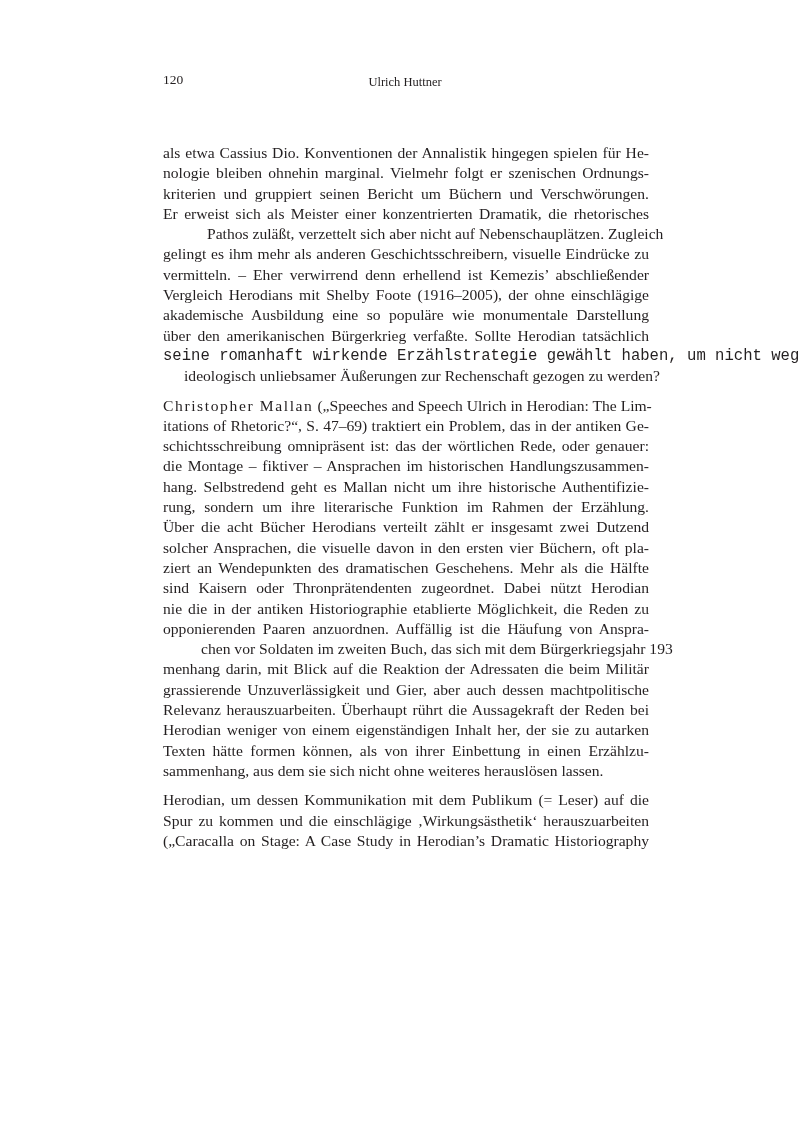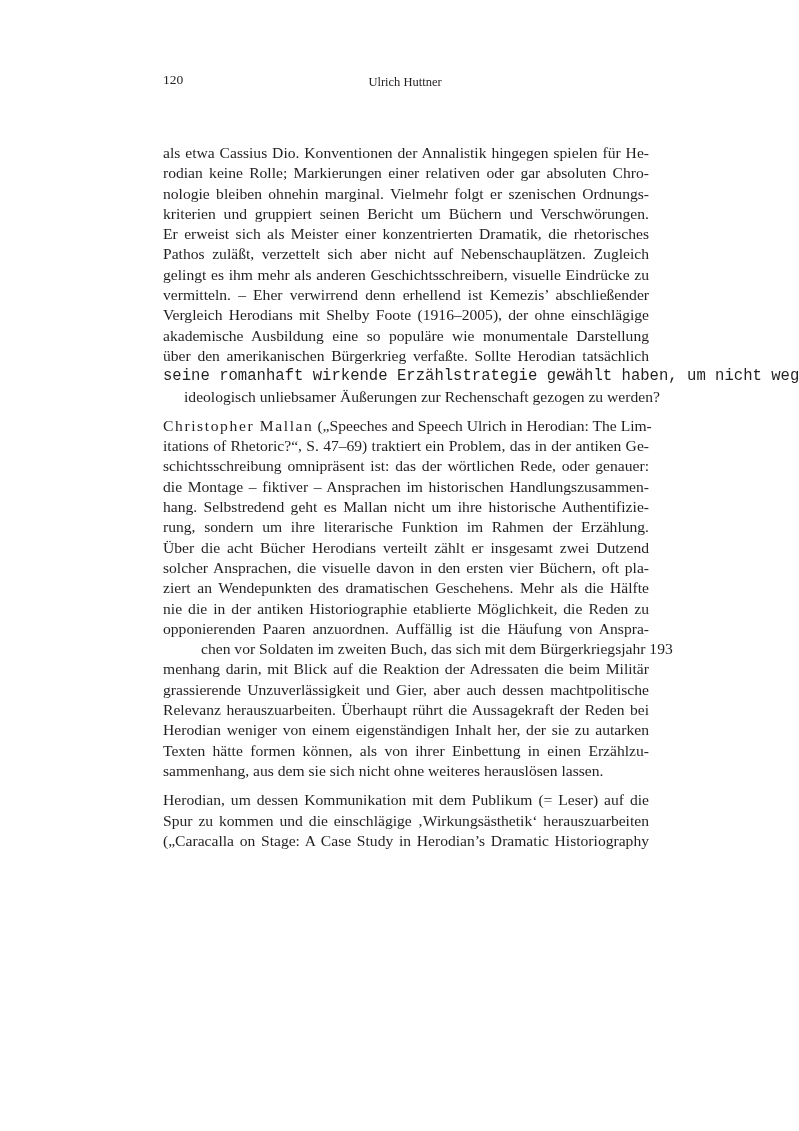--- a/index.html
+++ b/index.html
@@ -16,44 +16,44 @@
 </head>
 <body>
 
 <div>
   <div class="page-number">120</div>
   <div class="running-head">Ulrich Huttner</div>
 
   <div class="body-text">
     <p class="para">
       <span class="line" style="display: block;"><span style="white-space: nowrap; word-spacing: 0px;">als etwa Cassius Dio. Konventionen der Annalistik hingegen spielen für He-</span></span>
-      <span class="line" style="display: block;"><span style="white-space: nowrap; word-spacing: 0px;">rodian keine Rolle; Markierungen einer relativen oder gar absoluten Chro-</span></span>
       <span class="line" style="display: block;"><span style="white-space: nowrap; word-spacing: 0px;">nologie bleiben ohnehin marginal. Vielmehr folgt er szenischen Ordnungs-</span></span>
       <span class="line" style="display: block;"><span style="white-space: nowrap; word-spacing: 0px;">kriterien und gruppiert seinen Bericht um Büchern und Verschwörungen.</span></span>
       <span class="line" style="display: block;"><span style="white-space: nowrap; word-spacing: 0px;">Er erweist sich als Meister einer konzentrierten Dramatik, die rhetorisches</span></span>
-      <span class="line" style="display: block;"><span style="white-space: nowrap; word-spacing: 0px;">Pathos zuläßt, verzettelt sich aber nicht auf Nebenschauplätzen. Zugleich</span></span>
+      <span class="line" style="display: block;"><span style="white-space: nowrap; word-spacing: 0px; margin-left: 44px;">Pathos zuläßt, verzettelt sich aber nicht auf Nebenschauplätzen. Zugleich</span></span>
       <span class="line" style="display: block;"><span style="white-space: nowrap; word-spacing: 0px;">gelingt es ihm mehr als anderen Geschichtsschreibern, visuelle Eindrücke zu</span></span>
       <span class="line" style="display: block;"><span style="white-space: nowrap; word-spacing: 0px;">vermitteln. – Eher verwirrend denn erhellend ist Kemezis’ abschließender</span></span>
       <span class="line" style="display: block;"><span style="white-space: nowrap; word-spacing: 0px;">Vergleich Herodians mit Shelby Foote (1916–2005), der ohne einschlägige</span></span>
       <span class="line" style="display: block;"><span style="white-space: nowrap; word-spacing: 0px;">akademische Ausbildung eine so populäre wie monumentale Darstellung</span></span>
       <span class="line" style="display: block;"><span style="white-space: nowrap; word-spacing: 0px;">über den amerikanischen Bürgerkrieg verfaßte. Sollte Herodian tatsächlich</span></span>
       <span class="line" style="display: block; font-family: Liberation Mono, monospace;"><span style="white-space: nowrap; word-spacing: 0px;">seine romanhaft wirkende Erzählstrategie gewählt haben, um nicht wegen</span></span>
       <span class="line last" style="display: block; margin-left: 21px;"><span style="white-space: nowrap;">ideologisch unliebsamer Äußerungen zur Rechenschaft gezogen zu werden?</span></span>
     </p>
 
     <p class="para">
       <span class="line" style="display: block;"><span style="white-space: nowrap; display: inline-block; transform-origin: left center; transform: scaleX(0.999968);"><span class="spaced">Christopher Mallan</span><span> („Speeches and Speech Ulrich in Herodian: The Lim-</span></span></span>
       <span class="line" style="display: block;"><span style="white-space: nowrap; word-spacing: 0px;">itations of Rhetoric?“, S. 47–69) traktiert ein Problem, das in der antiken Ge-</span></span>
       <span class="line" style="display: block;"><span style="white-space: nowrap; word-spacing: 0px;">schichtsschreibung omnipräsent ist: das der wörtlichen Rede, oder genauer:</span></span>
       <span class="line" style="display: block;"><span style="white-space: nowrap; word-spacing: 0px;">die Montage – fiktiver – Ansprachen im historischen Handlungszusammen-</span></span>
       <span class="line" style="display: block;"><span style="white-space: nowrap; word-spacing: 0px;">hang. Selbstredend geht es Mallan nicht um ihre historische Authentifizie-</span></span>
       <span class="line" style="display: block;"><span style="white-space: nowrap; word-spacing: 0px;">rung, sondern um ihre literarische Funktion im Rahmen der Erzählung.</span></span>
       <span class="line" style="display: block;"><span style="white-space: nowrap; word-spacing: 0px;">Über die acht Bücher Herodians verteilt zählt er insgesamt zwei Dutzend</span></span>
       <span class="line" style="display: block;"><span style="white-space: nowrap; word-spacing: 0px;">solcher Ansprachen, die visuelle davon in den ersten vier Büchern, oft pla-</span></span>
       <span class="line" style="display: block;"><span style="white-space: nowrap; word-spacing: 0px;">ziert an Wendepunkten des dramatischen Geschehens. Mehr als die Hälfte</span></span>
+      <span class="line" style="display: block;"><span style="white-space: nowrap; word-spacing: 0px;">sind Kaisern oder Thronprätendenten zugeordnet. Dabei nützt Herodian</span></span>
       <span class="line" style="display: block;"><span style="white-space: nowrap; word-spacing: 0px;">nie die in der antiken Historiographie etablierte Möglichkeit, die Reden zu</span></span>
       <span class="line" style="display: block;"><span style="white-space: nowrap; word-spacing: 0px;">opponierenden Paaren anzuordnen. Auffällig ist die Häufung von Anspra-</span></span>
       <span class="line" style="display: block; margin-left: 38px;"><span style="white-space: nowrap; word-spacing: 0px;">chen vor Soldaten im zweiten Buch, das sich mit dem Bürgerkriegsjahr 193</span></span>
       <span class="line" style="display: block;"><span style="white-space: nowrap; word-spacing: 0px;">menhang darin, mit Blick auf die Reaktion der Adressaten die beim Militär</span></span>
       <span class="line" style="display: block;"><span style="white-space: nowrap; word-spacing: 0px;">grassierende Unzuverlässigkeit und Gier, aber auch dessen machtpolitische</span></span>
       <span class="line" style="display: block;"><span style="white-space: nowrap; word-spacing: 0px;">Relevanz herauszuarbeiten. Überhaupt rührt die Aussagekraft der Reden bei</span></span>
       <span class="line" style="display: block;"><span style="white-space: nowrap; word-spacing: 0px;">Herodian weniger von einem eigenständigen Inhalt her, der sie zu autarken</span></span>
       <span class="line" style="display: block;"><span style="white-space: nowrap; word-spacing: 0px;">Texten hätte formen können, als von ihrer Einbettung in einen Erzählzu-</span></span>
       <span class="line last" style="display: block;"><span style="white-space: nowrap;">sammenhang, aus dem sie sich nicht ohne weiteres herauslösen lassen.</span></span>
     </p>

